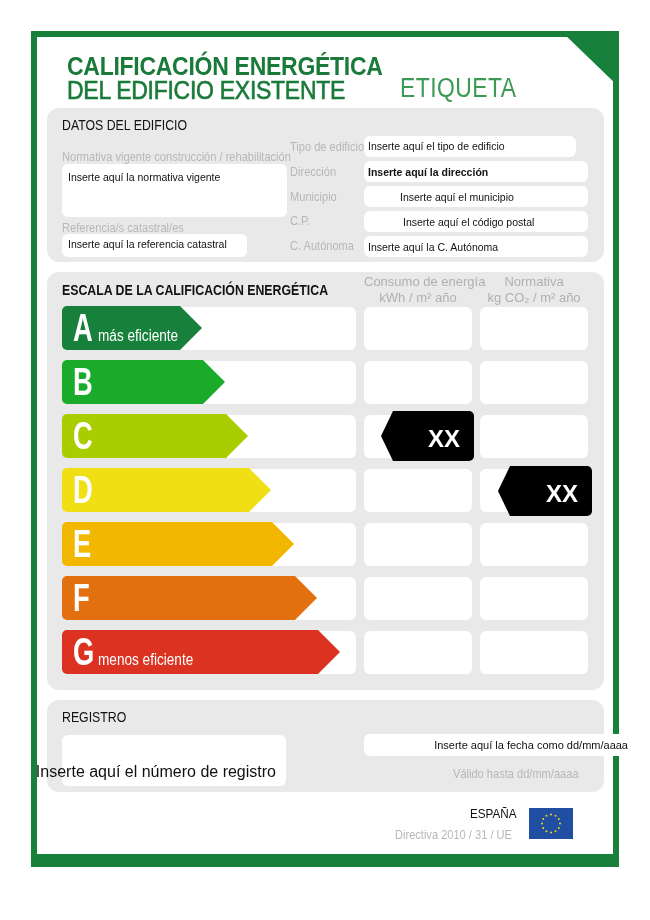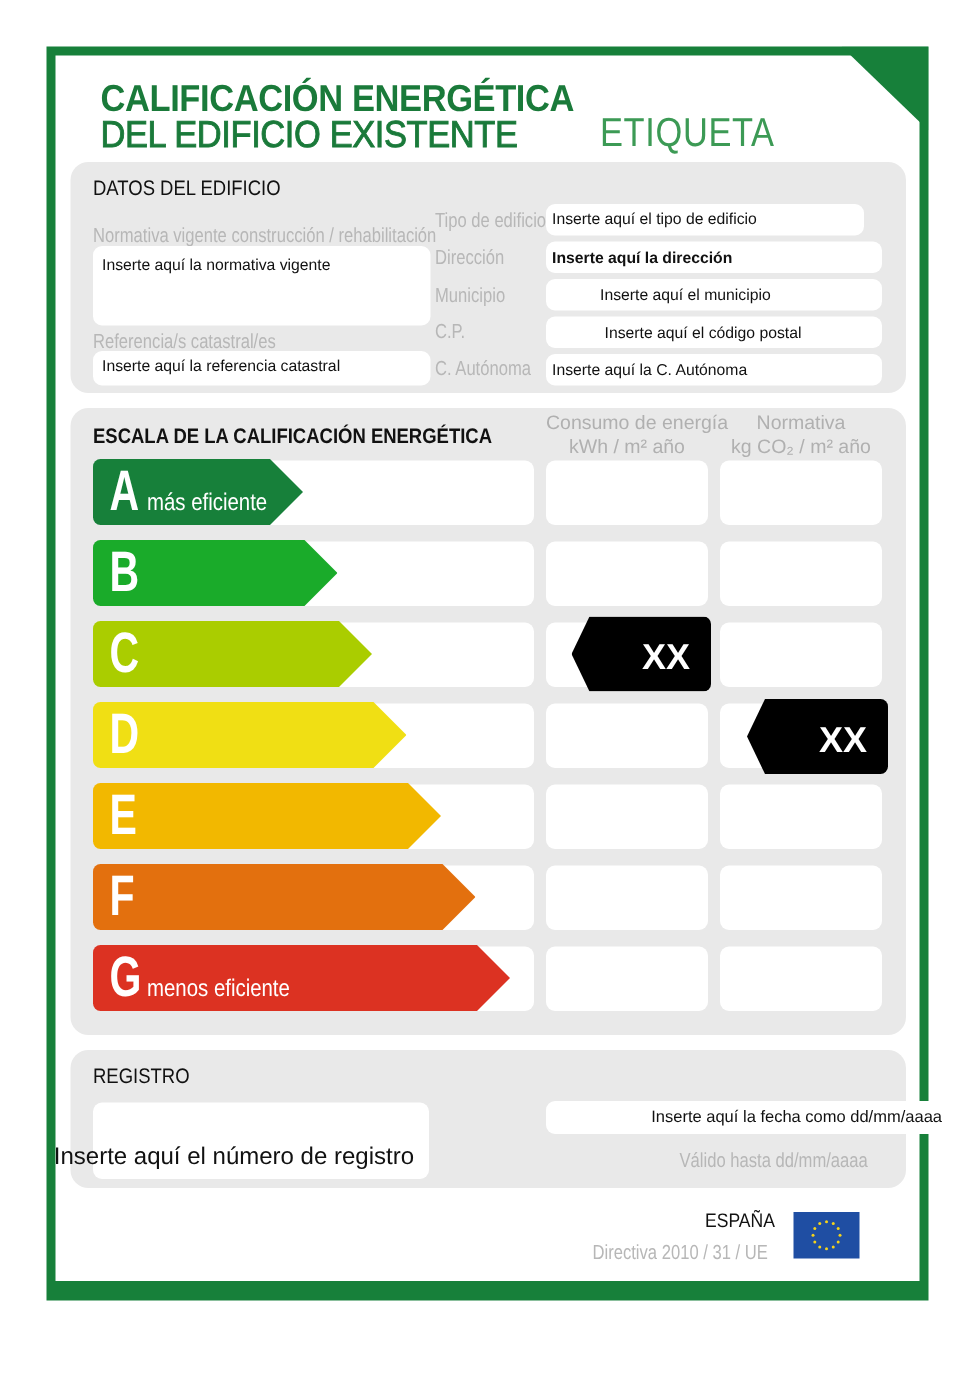--- a/index.html
+++ b/index.html
@@ -47,21 +47,21 @@
 <div class="abs etiqueta">ETIQUETA</div>
 
 <div class="abs panel" style="left:47px; top:108px; width:557px; height:154px;"></div>
 <div class="abs section-title" style="left:62px; top:117px;">DATOS DEL EDIFICIO</div>
 
 <div class="abs label-gray" style="left:62px; top:149px;">Normativa vigente construcción / rehabilitación</div>
 <div class="abs box" style="left:62px; top:164px; width:225px; height:53px;">
   <span class="abs field-text" style="left:6px; top:7px;text-align:right;">Inserte aquí la normativa vigente</span>
 </div>
 <div class="abs label-gray" style="left:62px; top:220px;">Referencia/s catastral/es</div>
-<div class="abs box" style="left:62px; top:234px; width:225px; height:23px;">
+<div class="abs box" style="left:62px; top:234px; width:185px; height:23px;">
   <span class="abs field-text" style="left:6px; top:4px;">Inserte aquí la referencia catastral</span>
 </div>
 
 <div class="abs label-gray" style="left:290px; top:139px;">Tipo de edificio</div>
 <div class="abs box" style="left:364px; top:136px; width:212px; height:21px;">
   <span class="abs field-text" style="left:4px; top:4px;">Inserte aquí el tipo de edificio</span>
 </div>
 <div class="abs label-gray" style="left:290px; top:164px;">Dirección</div>
 <div class="abs box" style="left:364px; top:161px; width:224px; height:21px;font-weight:bold;">
   <span class="abs field-text" style="left:4px; top:5px;">Inserte aquí la dirección</span>

